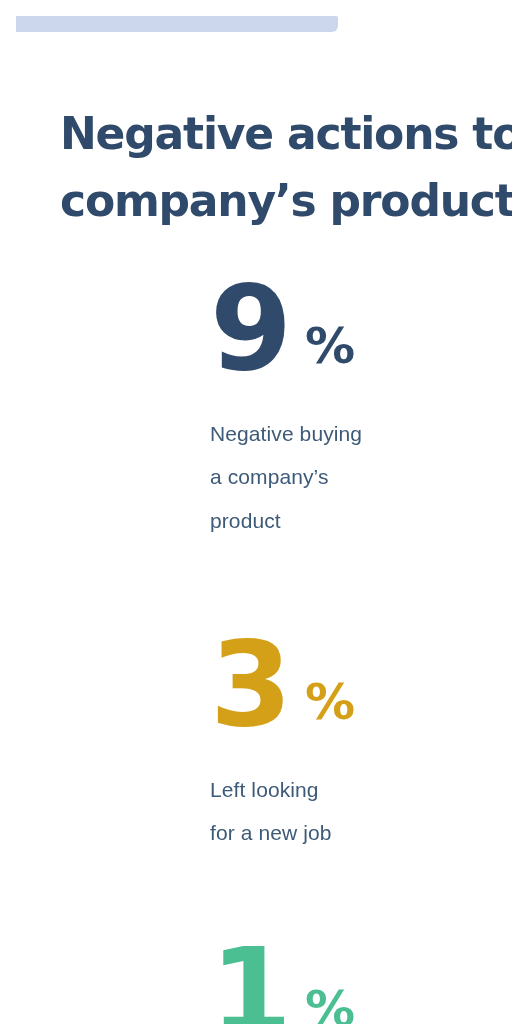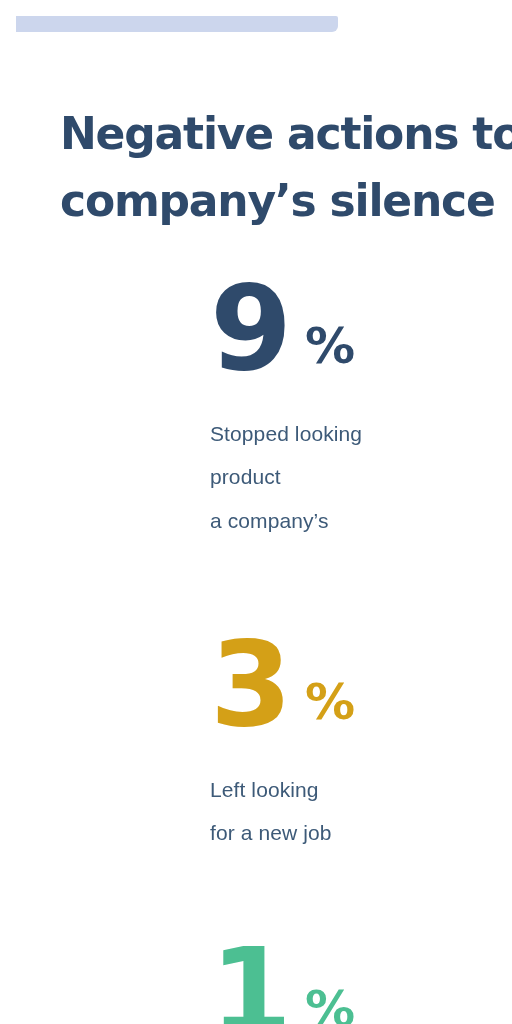--- a/index.html
+++ b/index.html
@@ -115,34 +115,34 @@
 </style>
 </head>
 <body>
 
 <div class="page">
 
   <div class="bar-top"></div>
 
   <h1 class="title">
     <span class="title-line">Negative actions to</span>
-    <span class="title-line">company’s silence</span>
+    <span class="title-line">company’s product</span>
   </h1>
 
   <div class="stats">
 
     <div class="stat-block block-1">
       <div class="stat-figure">
         <span class="stat-number c-navy">9</span>
         <span class="stat-percent c-navy">%</span>
       </div>
       <div class="stat-label">
-        <span class="label-line">Stopped looking</span>
+        <span class="label-line">Negative buying</span>
+        <span class="label-line">a company’s</span>
         <span class="label-line">product</span>
-        <span class="label-line">a company’s</span>
       </div>
     </div>
 
     <div class="stat-block block-2">
       <div class="stat-figure">
         <span class="stat-number c-gold">3</span>
         <span class="stat-percent c-gold">%</span>
       </div>
       <div class="stat-label">
         <span class="label-line">Left looking</span>

